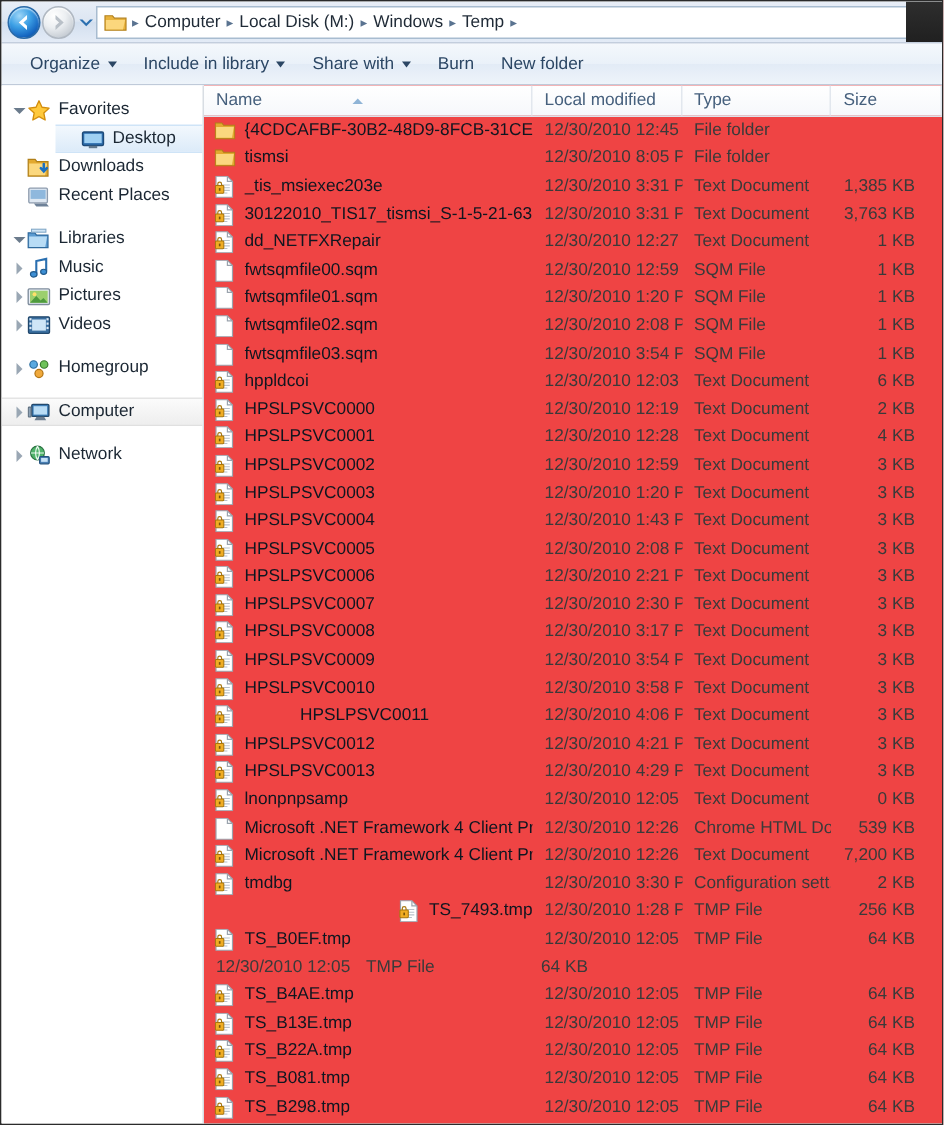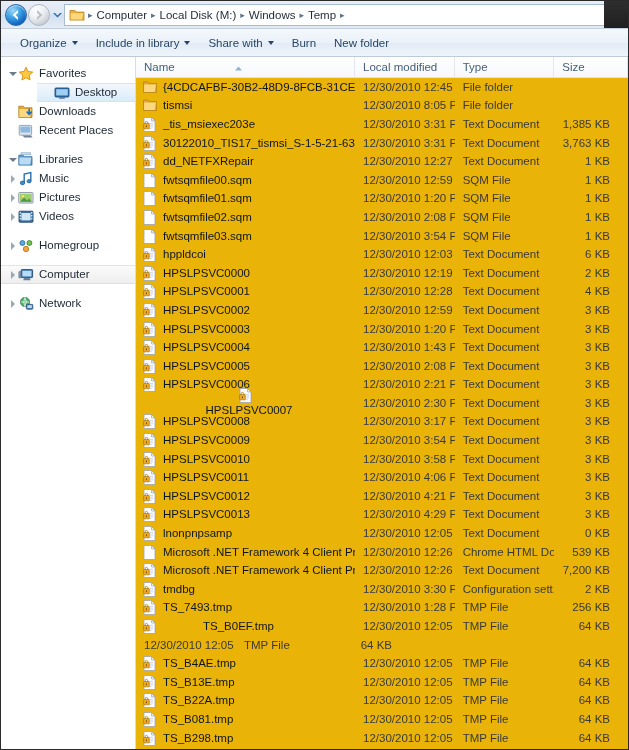--- a/index.html
+++ b/index.html
@@ -180,21 +180,21 @@
   .navlabel { line-height: 15px; }
   .nav-ind-1 { padding-left: 6px; }
   .nav-gap { height: 10px; }
 
   
   .listpane {
     flex: 1 1 auto;
     display: flex;
     flex-direction: column;
     min-width: 0;
-    background: #eab308;
+    background: #ef4444;
     overflow: hidden;
   }
   .colhead {
     height: 21px;
     flex: 0 0 21px;
     display: flex;
     background: linear-gradient(to bottom, #ffffff, #f6f8fb);
     border-bottom: 1px solid #dce3eb;
     position: relative;
   }
@@ -768,21 +768,21 @@
                   <path d="M2.2 6.7 v-1 a1.25 1.25 0 0 1 2.5 0 v1" fill="none" stroke="#a8760d" stroke-width=".8"></path>
                   <rect x="2.9" y="8.4" width="1.1" height="1.8" fill="#7a540a"></rect>
                 </svg></span>
               <span class="nametext">HPSLPSVC0006</span>
             </div>
             <div class="c-date" style="width: 100px;">12/30/2010 2:21 PM</div>
             <div class="c-type" style="width: 100px;">Text Document</div>
             <div class="c-size" style="width: 74px;">3 KB</div>
           </div>
           <div class="row">
-            <div class="c-name" style="width: 220px; flex-direction: column;">
+            <div class="c-name" style="width: 220px;">
               <span class="ficon"><svg width="13" height="15" viewBox="0 0 13 15">
                   <path d="M1 0.5 h7.6 L12 4 v10.5 H1 Z" fill="#ffffff" stroke="#9aa3ad" stroke-width=".8"></path>
                   <path d="M8.6 0.6 v3.3 H11.9" fill="none" stroke="#9aa3ad" stroke-width=".8"></path>
                   <g stroke="#b9c1ca" stroke-width=".7">
                     <path d="M5 6.3 H10.2"></path>
                     <path d="M5 8.1 H10.2"></path>
                     <path d="M5 9.9 H10.2"></path>
                     <path d="M5 11.6 H8.6"></path>
                   </g>
                   <rect x="0.6" y="6.6" width="5.6" height="5.2" rx="0.6" fill="#f0ad23" stroke="#a8760d" stroke-width=".7"></rect>
@@ -852,21 +852,21 @@
                   <path d="M2.2 6.7 v-1 a1.25 1.25 0 0 1 2.5 0 v1" fill="none" stroke="#a8760d" stroke-width=".8"></path>
                   <rect x="2.9" y="8.4" width="1.1" height="1.8" fill="#7a540a"></rect>
                 </svg></span>
               <span class="nametext">HPSLPSVC0010</span>
             </div>
             <div class="c-date" style="width: 100px;">12/30/2010 3:58 PM</div>
             <div class="c-type" style="width: 100px;">Text Document</div>
             <div class="c-size" style="width: 74px;">3 KB</div>
           </div>
           <div class="row">
-            <div class="c-name" style="width: 220px;">
+            <div class="c-name" style="width: 220px; gap: 37px;">
               <span class="ficon"><svg width="13" height="15" viewBox="0 0 13 15">
                   <path d="M1 0.5 h7.6 L12 4 v10.5 H1 Z" fill="#ffffff" stroke="#9aa3ad" stroke-width=".8"></path>
                   <path d="M8.6 0.6 v3.3 H11.9" fill="none" stroke="#9aa3ad" stroke-width=".8"></path>
                   <g stroke="#b9c1ca" stroke-width=".7">
                     <path d="M5 6.3 H10.2"></path>
                     <path d="M5 8.1 H10.2"></path>
                     <path d="M5 9.9 H10.2"></path>
                     <path d="M5 11.6 H8.6"></path>
                   </g>
                   <rect x="0.6" y="6.6" width="5.6" height="5.2" rx="0.6" fill="#f0ad23" stroke="#a8760d" stroke-width=".7"></rect>
@@ -990,42 +990,42 @@
                   <path d="M2.2 6.7 v-1 a1.25 1.25 0 0 1 2.5 0 v1" fill="none" stroke="#a8760d" stroke-width=".8"></path>
                   <rect x="2.9" y="8.4" width="1.1" height="1.8" fill="#7a540a"></rect>
                 </svg></span>
               <span class="nametext">tmdbg</span>
             </div>
             <div class="c-date" style="width: 100px;">12/30/2010 3:30 PM</div>
             <div class="c-type" style="width: 100px;">Configuration sett...</div>
             <div class="c-size" style="width: 74px;">2 KB</div>
           </div>
           <div class="row">
-            <div class="c-name" style="width: 220px;">
+            <div class="c-name" style="width: 220px; justify-content: flex-end;">
               <span class="ficon"><svg width="13" height="15" viewBox="0 0 13 15">
                   <path d="M1 0.5 h7.6 L12 4 v10.5 H1 Z" fill="#ffffff" stroke="#9aa3ad" stroke-width=".8"></path>
                   <path d="M8.6 0.6 v3.3 H11.9" fill="none" stroke="#9aa3ad" stroke-width=".8"></path>
                   <g stroke="#b9c1ca" stroke-width=".7">
                     <path d="M5 6.3 H10.2"></path>
                     <path d="M5 8.1 H10.2"></path>
                     <path d="M5 9.9 H10.2"></path>
                     <path d="M5 11.6 H8.6"></path>
                   </g>
                   <rect x="0.6" y="6.6" width="5.6" height="5.2" rx="0.6" fill="#f0ad23" stroke="#a8760d" stroke-width=".7"></rect>
                   <path d="M2.2 6.7 v-1 a1.25 1.25 0 0 1 2.5 0 v1" fill="none" stroke="#a8760d" stroke-width=".8"></path>
                   <rect x="2.9" y="8.4" width="1.1" height="1.8" fill="#7a540a"></rect>
                 </svg></span>
               <span class="nametext">TS_7493.tmp</span>
             </div>
             <div class="c-date" style="width: 100px;">12/30/2010 1:28 PM</div>
             <div class="c-type" style="width: 100px;">TMP File</div>
             <div class="c-size" style="width: 74px;">256 KB</div>
           </div>
           <div class="row">
-            <div class="c-name" style="width: 220px; gap: 40px;">
+            <div class="c-name" style="width: 220px;">
               <span class="ficon"><svg width="13" height="15" viewBox="0 0 13 15">
                   <path d="M1 0.5 h7.6 L12 4 v10.5 H1 Z" fill="#ffffff" stroke="#9aa3ad" stroke-width=".8"></path>
                   <path d="M8.6 0.6 v3.3 H11.9" fill="none" stroke="#9aa3ad" stroke-width=".8"></path>
                   <g stroke="#b9c1ca" stroke-width=".7">
                     <path d="M5 6.3 H10.2"></path>
                     <path d="M5 8.1 H10.2"></path>
                     <path d="M5 9.9 H10.2"></path>
                     <path d="M5 11.6 H8.6"></path>
                   </g>
                   <rect x="0.6" y="6.6" width="5.6" height="5.2" rx="0.6" fill="#f0ad23" stroke="#a8760d" stroke-width=".7"></rect>

